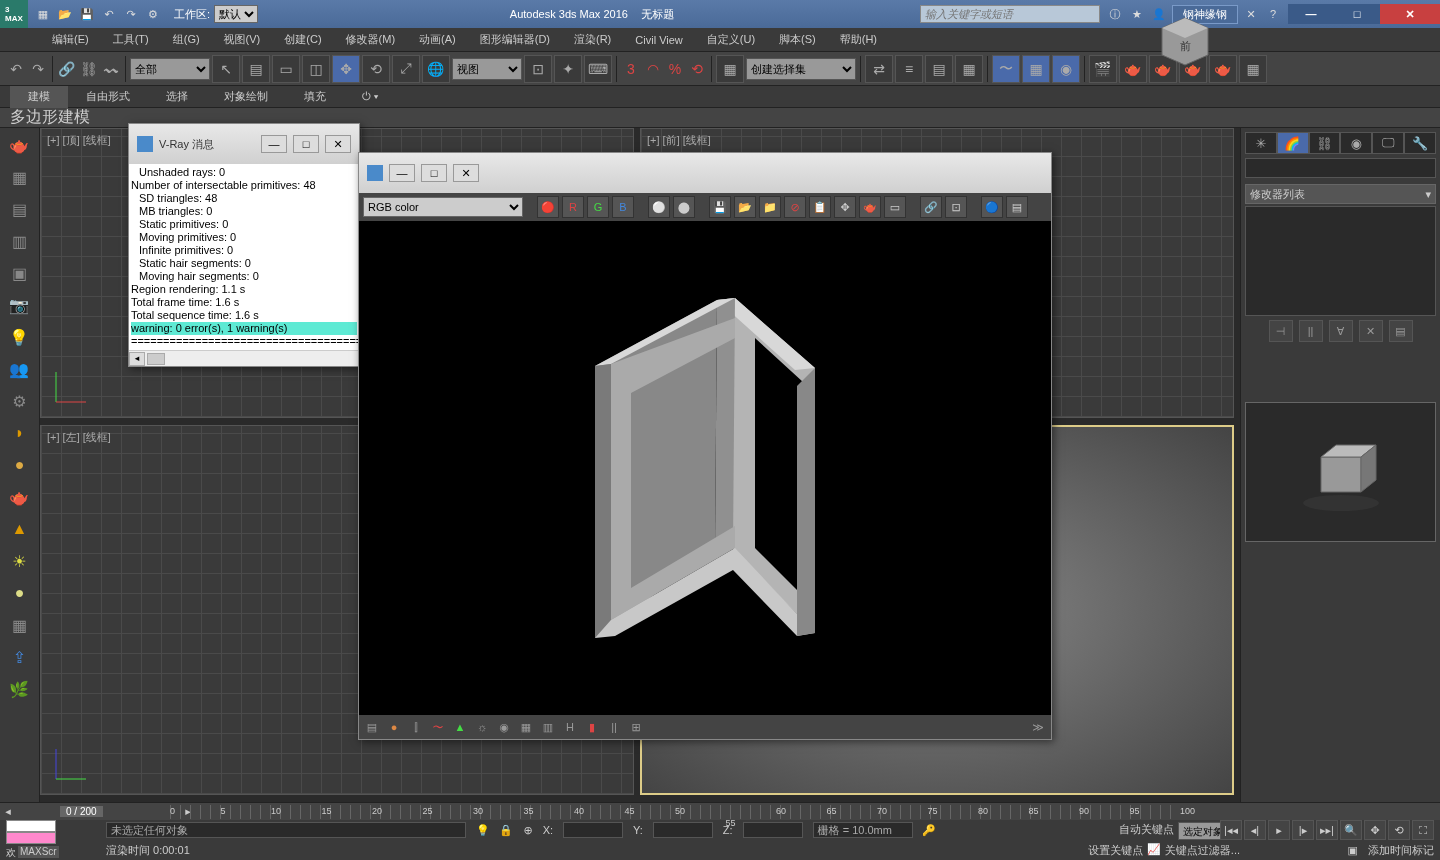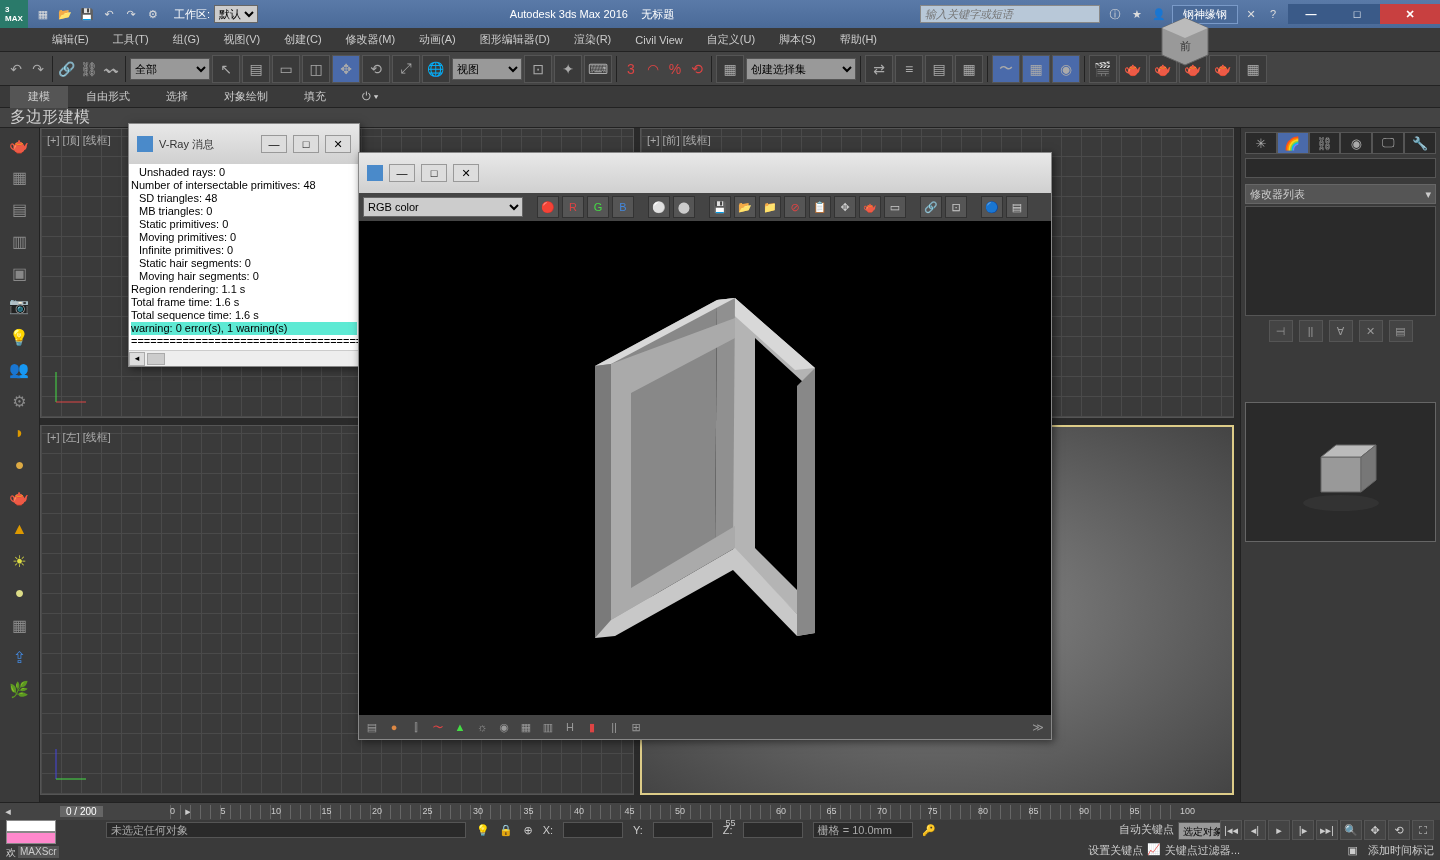--- a/index.html
+++ b/index.html
@@ -331,20 +331,21 @@
       <input class="fld" style="width: 60px;">
     <span>Y:</span>
       <input class="fld" style="width: 60px;">
     <span>Z:</span>
       <input class="fld" style="width: 60px;">
     <span class="fld" style="width:100px">栅格 = 10.0mm</span>
     <span>🔑</span>
   </div>
   <div class="status2">
     <div style="width:90px"></div>
+    <span class="fld" style="width:360px">渲染时间 0:00:01</span>
     <span style="flex:1"></span>
     <span>▣</span>
     <span>添加时间标记</span>
   </div>
   <div class="colorsw">
     <div style="background:#fff"></div>
     <div style="background:#f8c"></div>
     <div style="display:flex;border:none;gap:2px;margin-top:2px;">
       <span style="color:#ccc;font-size:10px;">欢迎使用</span>
       <span style="background:#555;color:#ccc;font-size:10px;padding:0 2px;">MAXScr</span>

